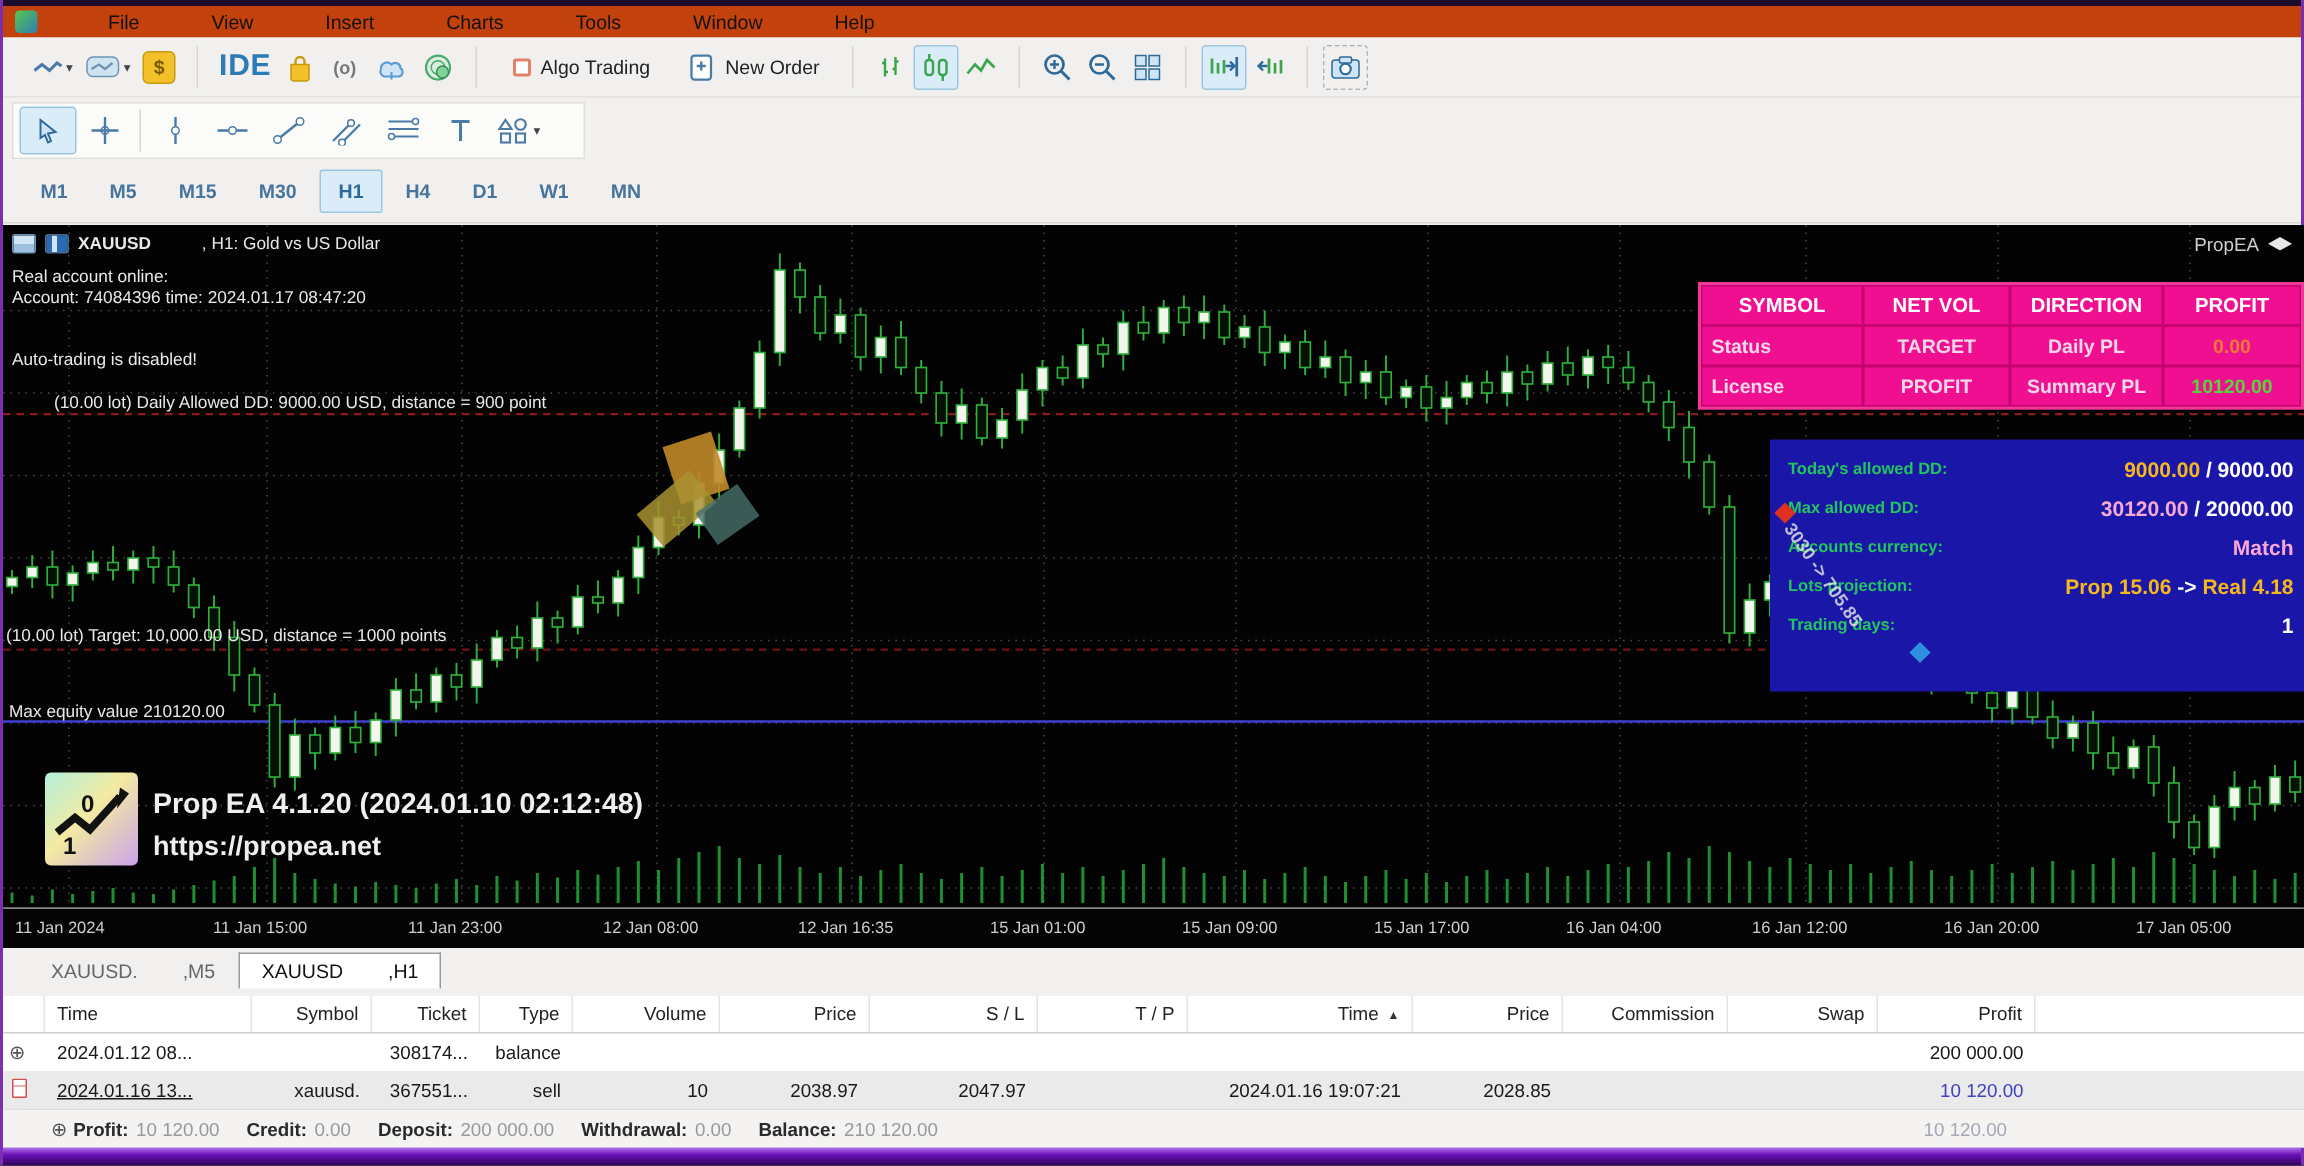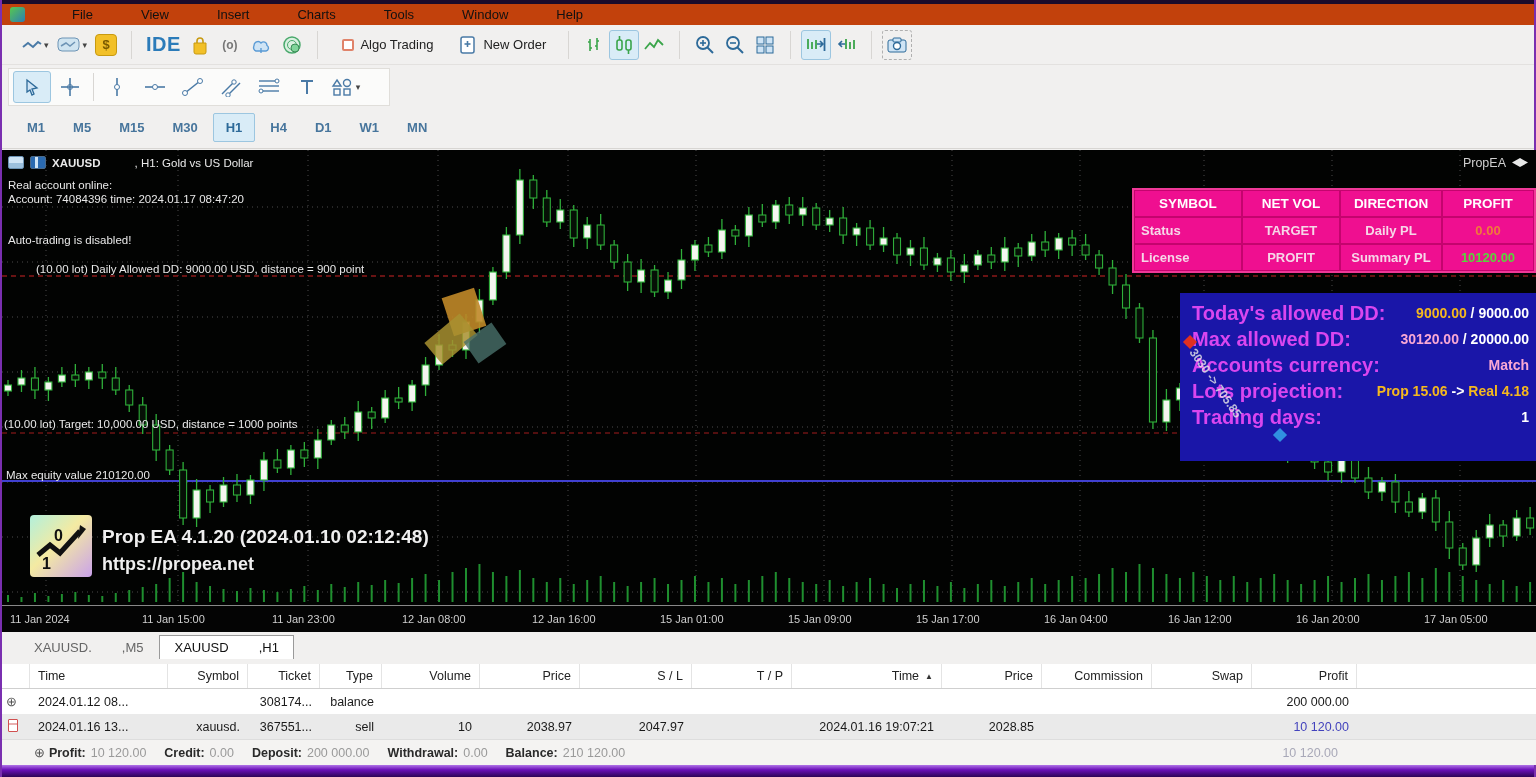--- a/index.html
+++ b/index.html
@@ -58,21 +58,21 @@
   #stats .scell { border:1px solid #c4046e; color:#f6d7e8; font-weight:bold; font-size:13px;
     padding:5px 6px; display:flex; align-items:center; }
   #stats .head .scell { color:#ffffff; font-size:13.5px; justify-content:center; }
   #stats .c0{width:108px;} #stats .c1{width:98px; justify-content:center;}
   #stats .c2{width:102px; justify-content:center;} #stats .c3{width:92px; justify-content:center;}
   .val-orange { color:#f07a3a !important; } .val-green { color:#5ad43c !important; }
   
   #infopanel { position:absolute; left:1178px; top:143px; width:357px; height:168px;
     background:#1a16a8; padding:7px 8px 4px 12px; }
   #infopanel .irow { display:flex; justify-content:space-between; align-items:center; height:26px; }
-  #infopanel .ilabel { color:#d946ef; font-weight:bold; font-size:20px; }
+  #infopanel .ilabel { color:#22c55e; font-weight:bold; font-size:11px; }
   #infopanel .ival { font-weight:bold; font-size:14px; white-space:nowrap; }
   .pc-white{color:#fff;} .pc-gold{color:#f5b81e;} .pc-green{color:#f9a8d4;} .pc-red{color:#ef1f1f;}
   
   #ealogo { position:absolute; left:28px; top:365px; width:62px; height:62px; border-radius:4px;
     background:linear-gradient(135deg,#b2f0dc 0%,#f4eaa2 45%,#caa2ea 100%); }
   #eatitle { position:absolute; left:100px; top:376px; color:#efefef; font-weight:bold; font-size:19px; }
   #eaurl { position:absolute; left:100px; top:404px; color:#efefef; font-weight:bold; font-size:18px; }
   
   .marker { position:absolute; }
   #rot-label { position:absolute; left:1196px; top:196px; color:#e8e8e8; font-size:12px; font-weight:bold;
@@ -791,21 +791,21 @@
     </div>
     <div id="eatitle">Prop EA 4.1.20 (2024.01.10 02:12:48)</div>
     <div id="eaurl">https://propea.net</div>
   </div>
 
   <div id="axis" class="abs">
       <div class="axlabel" style="left: 8px;">11 Jan 2024</div>
       <div class="axlabel" style="left: 140px;">11 Jan 15:00</div>
       <div class="axlabel" style="left: 270px;">11 Jan 23:00</div>
       <div class="axlabel" style="left: 400px;">12 Jan 08:00</div>
-      <div class="axlabel" style="left: 530px;">12 Jan 16:00</div>
+      <div class="axlabel" style="left: 530px;">12 Jan 16:35</div>
       <div class="axlabel" style="left: 658px;">15 Jan 01:00</div>
       <div class="axlabel" style="left: 786px;">15 Jan 09:00</div>
       <div class="axlabel" style="left: 914px;">15 Jan 17:00</div>
       <div class="axlabel" style="left: 1042px; text-align: right;">16 Jan 04:00</div>
       <div class="axlabel" style="left: 1166px;">16 Jan 12:00</div>
       <div class="axlabel" style="left: 1294px;">16 Jan 20:00</div>
       <div class="axlabel" style="left: 1422px;">17 Jan 05:00</div>
     </div>
 
   <div id="bottom" class="abs">
@@ -850,21 +850,21 @@
           <div class="tcell num" style="width: 112px;"></div>
           <div class="tcell num" style="width: 100px;"></div>
           <div class="tcell num" style="width: 150px;"></div>
           <div class="tcell num" style="width: 100px;"></div>
           <div class="tcell num" style="width: 110px;"></div>
           <div class="tcell num" style="width: 100px;"></div>
           <div class="tcell num" style="width: 105px;">200 000.00</div>
         </div>
         <div class="trow alt">
           <div class="tcell" style="width: 28px; padding: 0px;"><span class="icon-doc-red" style="display: inline-block;"></span></div>
-          <div class="tcell" style="width: 138px;">2024.01.16 13...</div>
+          <div class="tcell" style="width: 138px; text-decoration: underline;">2024.01.16 13...</div>
           <div class="tcell num" style="width: 80px;">xauusd.</div>
           <div class="tcell num" style="width: 72px;">367551...</div>
           <div class="tcell num" style="width: 62px;">sell</div>
           <div class="tcell num" style="width: 98px;">10</div>
           <div class="tcell num" style="width: 100px;">2038.97</div>
           <div class="tcell num" style="width: 112px;">2047.97</div>
           <div class="tcell num" style="width: 100px;"></div>
           <div class="tcell num" style="width: 150px;">2024.01.16 19:07:21</div>
           <div class="tcell num" style="width: 100px;">2028.85</div>
           <div class="tcell num" style="width: 110px;"></div>

